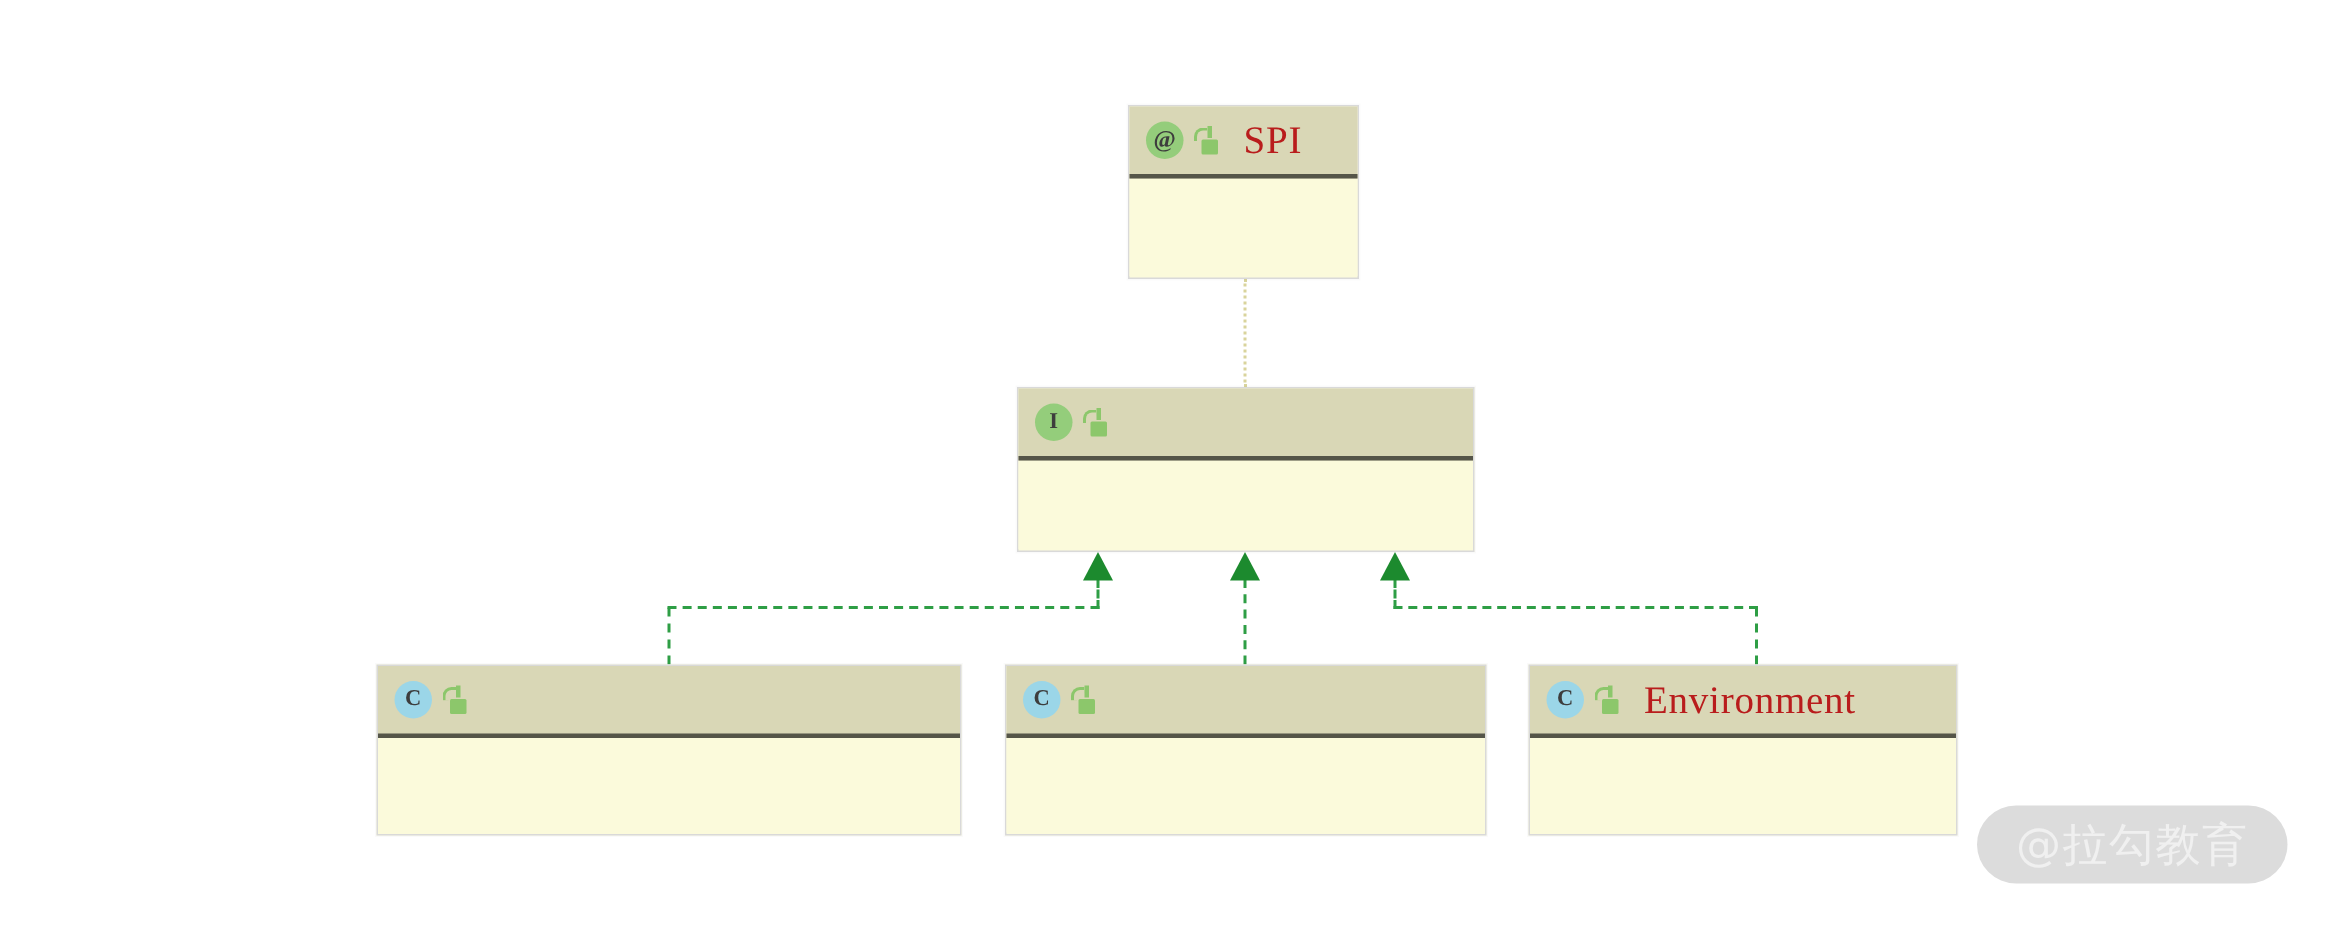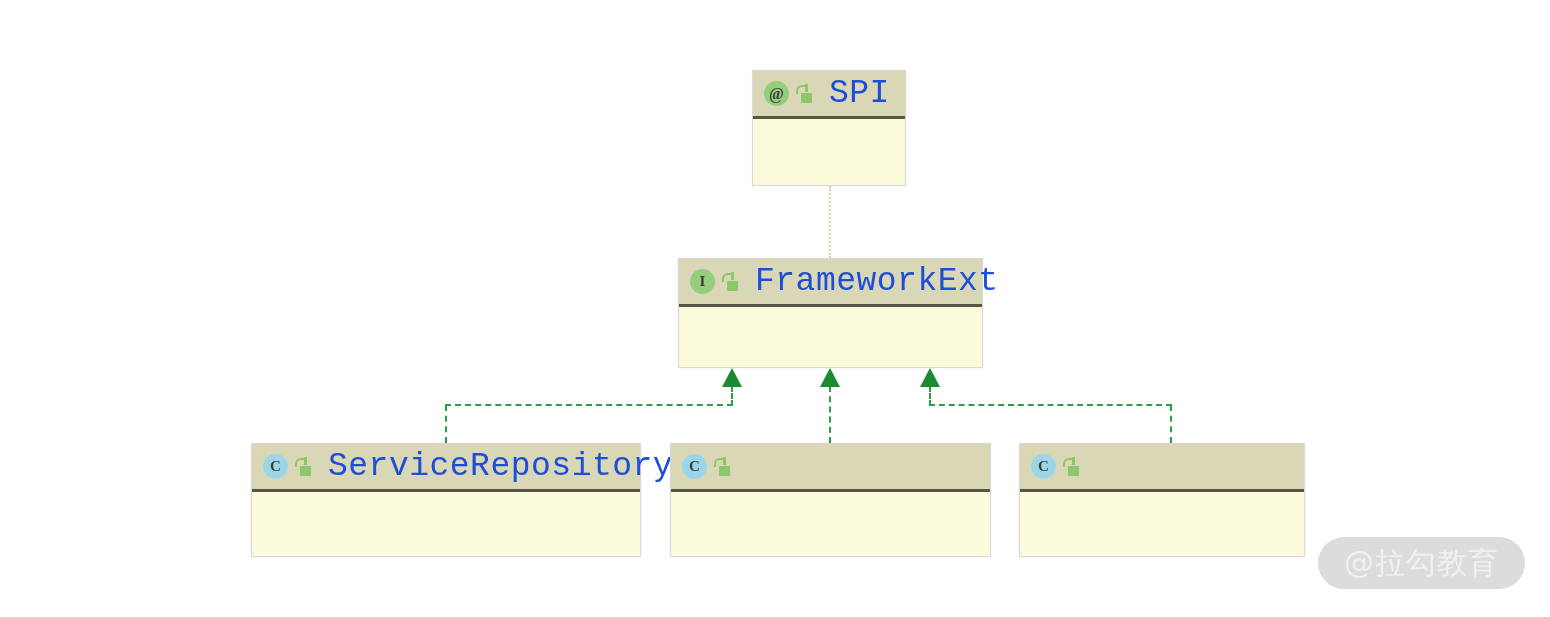--- a/index.html
+++ b/index.html
@@ -95,24 +95,24 @@
     top: 9px;
     width: 11px;
     height: 10px;
     background: #8cc76b;
     border-radius: 1px;
   }
 
   
   .uml-title {
     margin-left: 16px;
-    font-family: Liberation Mono, monospace;
-    font-size: 33px;
+    font-family: Liberation Serif, serif;
+    font-size: 26px;
     letter-spacing: 0.5px;
-    color: #1d4ed8;
+    color: #b91c1c;
     white-space: nowrap;
   }
 
   
   .conn {
     position: absolute;
   }
   .dotted-v {
     border-left: 2px dotted #d9d49c;
   }
@@ -178,33 +178,31 @@
     <div class="uml-body" style="height:65px;"></div>
   </div>
 
   <div class="uml-node" style="left:678px; top:258px; width:305px; height:110px;">
     <div class="uml-header">
       <span class="icon-circle interface">I</span>
       <span class="lock-icon">
         <span class="shackle"></span>
           <span class="body"></span>
       </span>
-      <span class="uml-title">FrameworkExt</span>
     </div>
     <div class="uml-body" style="height:59px;"></div>
   </div>
 
   <div class="uml-node" style="left:251px; top:443px; width:390px; height:114px;">
     <div class="uml-header">
       <span class="icon-circle clazz">C</span>
       <span class="lock-icon">
         <span class="shackle"></span>
           <span class="body"></span>
       </span>
-      <span class="uml-title">ServiceRepository</span>
     </div>
     <div class="uml-body" style="height:63px;"></div>
   </div>
 
   <div class="uml-node" style="left:670px; top:443px; width:321px; height:114px;">
     <div class="uml-header">
       <span class="icon-circle clazz">C</span>
       <span class="lock-icon">
         <span class="shackle"></span>
           <span class="body"></span>
@@ -213,19 +211,20 @@
     <div class="uml-body" style="height:63px;"></div>
   </div>
 
   <div class="uml-node" style="left:1019px; top:443px; width:286px; height:114px;">
     <div class="uml-header">
       <span class="icon-circle clazz">C</span>
       <span class="lock-icon">
         <span class="shackle"></span>
           <span class="body"></span>
       </span>
+      <span class="uml-title">Environment</span>
     </div>
     <div class="uml-body" style="height:63px;"></div>
   </div>
 
   <div class="watermark" style="left:1318px; top:537px; width:207px; height:52px;">@拉勾教育</div>
 
 </div>
 
 </body></html>

